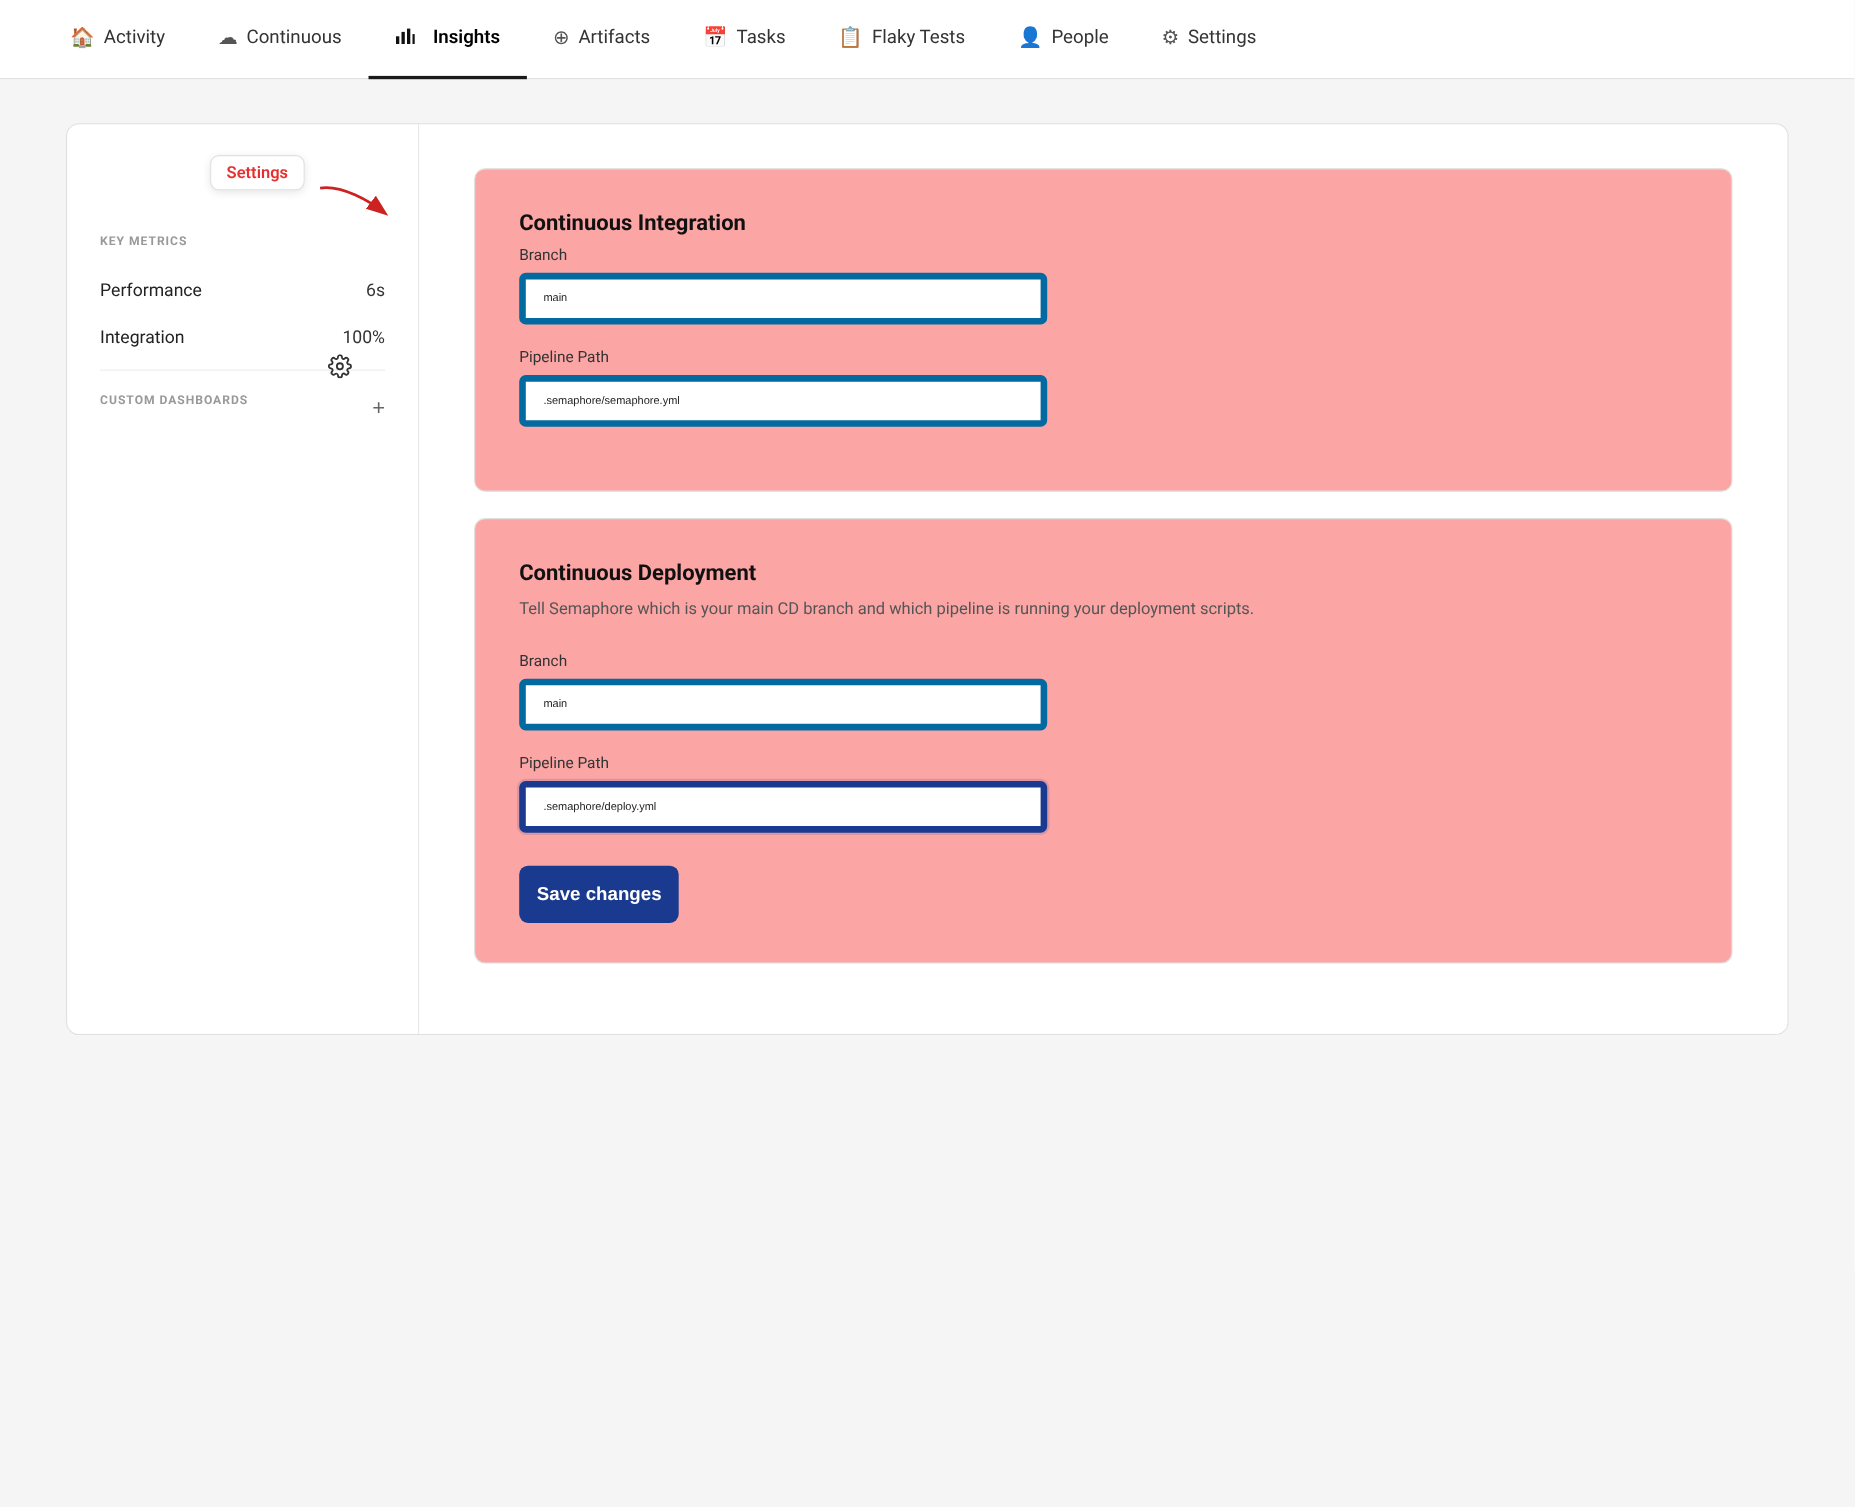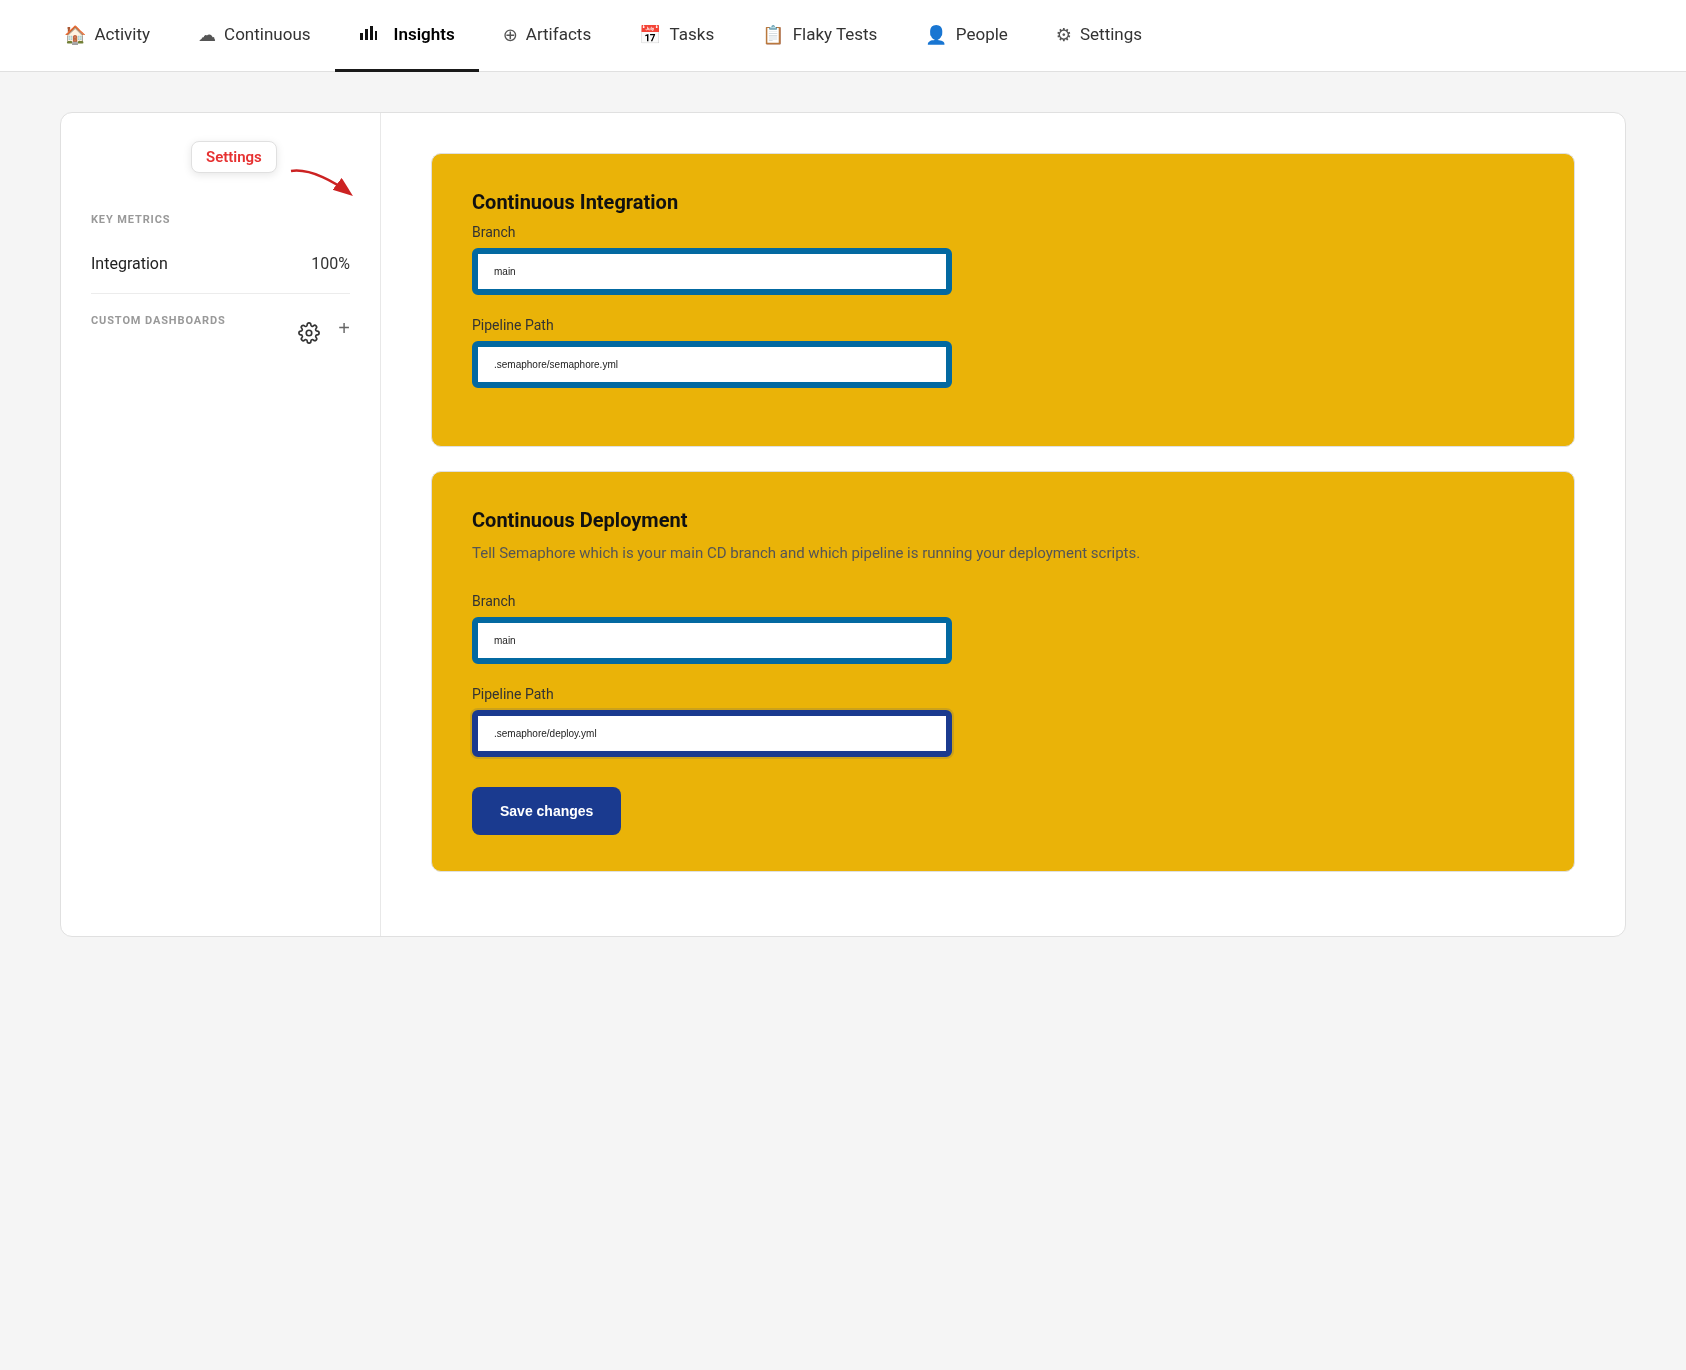--- a/index.html
+++ b/index.html
@@ -138,21 +138,21 @@
     .main-section {
       flex: 1;
       padding: 40px 50px;
     }
 
     .form-card {
       border: 1px solid #e0e0e0;
       border-radius: 10px;
       padding: 36px 40px;
       margin-bottom: 24px;
-      background: #eab308;
+      background: #fca5a5;
     }
 
     .form-card-title {
       font-size: 20px;
       font-weight: 700;
       color: #111;
       margin-bottom: 10px;
     }
     .form-card-desc {
       font-size: 15px;
@@ -184,22 +184,22 @@
     .field-input.focused {
       border-color: #1a3a8f;
       box-shadow: 0 0 0 2px rgba(26,58,143,0.15);
     }
 
     .save-btn {
       background: #1a3a8f;
       color: #fff;
       border: none;
       border-radius: 8px;
-      padding: 16px 28px;
-      font-size: 14px;
+      padding: 16px 16px;
+      font-size: 17px;
       font-weight: 600;
       cursor: pointer;
       margin-top: 8px;
     }
 
     
     .arrow-svg {
       position: absolute;
       top: 50px;
       left: 220px;
@@ -277,20 +277,24 @@
           <span class="settings-gear">
             <svg width="22" height="22" viewBox="0 0 24 24" fill="none" stroke="#333" stroke-width="1.8">
               <circle cx="12" cy="12" r="3"></circle>
               <path d="M19.4 15a1.65 1.65 0 0 0 .33 1.82l.06.06a2 2 0 0 1-2.83 2.83l-.06-.06a1.65 1.65 0 0 0-1.82-.33 1.65 1.65 0 0 0-1 1.51V21a2 2 0 0 1-4 0v-.09A1.65 1.65 0 0 0 9 19.4a1.65 1.65 0 0 0-1.82.33l-.06.06a2 2 0 0 1-2.83-2.83l.06-.06A1.65 1.65 0 0 0 4.68 15a1.65 1.65 0 0 0-1.51-1H3a2 2 0 0 1 0-4h.09A1.65 1.65 0 0 0 4.6 9a1.65 1.65 0 0 0-.33-1.82l-.06-.06a2 2 0 0 1 2.83-2.83l.06.06A1.65 1.65 0 0 0 9 4.68a1.65 1.65 0 0 0 1-1.51V3a2 2 0 0 1 4 0v.09a1.65 1.65 0 0 0 1 1.51 1.65 1.65 0 0 0 1.82-.33l.06-.06a2 2 0 0 1 2.83 2.83l-.06.06A1.65 1.65 0 0 0 19.4 9a1.65 1.65 0 0 0 1.51 1H21a2 2 0 0 1 0 4h-.09a1.65 1.65 0 0 0-1.51 1z"></path>
             </svg>
           </span>
         </div>
       </div>
 
       <div class="metric-row">
+        <span>Performance</span>
+        <span class="metric-value">6s</span>
+      </div>
+      <div class="metric-row">
         <span>Integration</span>
         <span class="metric-value">100%</span>
       </div>
 
       <hr class="divider-h">
 
       <div class="custom-dashboards-header">
         <span class="section-label">CUSTOM DASHBOARDS</span>
         <button class="add-btn">+</button>
       </div>

